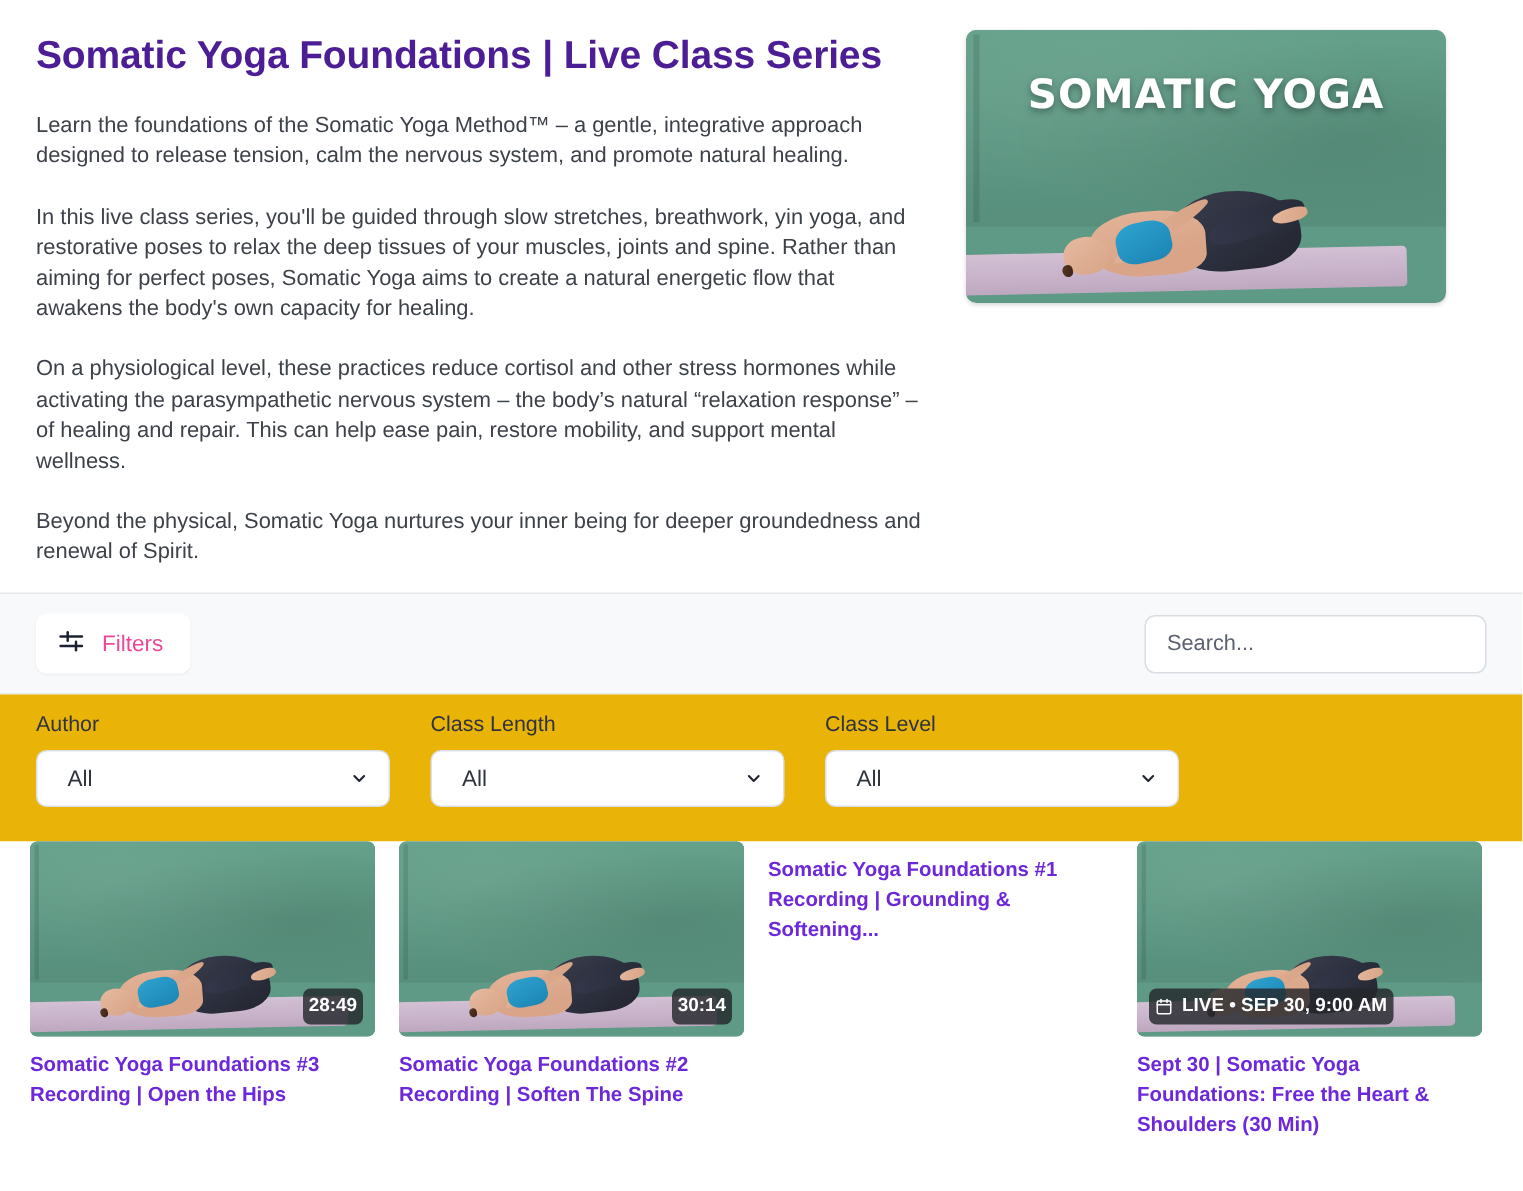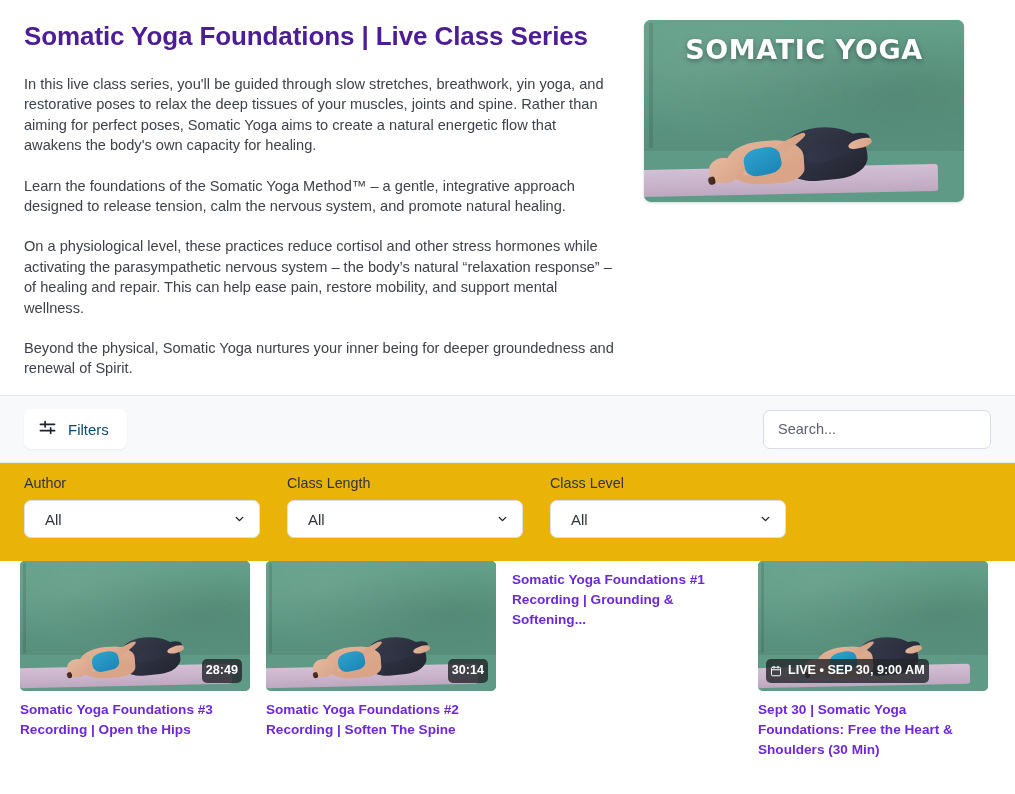--- a/index.html
+++ b/index.html
@@ -122,21 +122,21 @@
   }
   .photo .hair {
     position:absolute; left: -6%; bottom: -4%; width: 24%; height: 34%;
     background: linear-gradient(120deg,#5b3a27 0%,#42281a 70%);
     border-radius: 50% 40% 46% 56%;
     transform: rotate(-6deg);
   }
   .hero-overlay {
     position: absolute; inset: 0;
     display: flex; flex-direction: column; align-items: center;
-    padding-top: 14px; pointer-events: none;
+    padding-top: 28px; pointer-events: none;
   }
   .hero-ov-1 {
     color: #fff; font-size: 27px; font-weight: 700; letter-spacing: .6px;
     text-shadow: 0 2px 5px rgba(0,0,0,.35);
     font-family: "DejaVu Sans", sans-serif;
   }
   .hero-ov-2 {
     color: #fff; font-size: 23px; font-style: italic; font-weight: 400;
     margin-top: 1px; letter-spacing: .4px;
     text-shadow: 0 2px 5px rgba(0,0,0,.35);
@@ -153,21 +153,21 @@
   }
   .filters-btn {
     display: inline-flex; align-items: center; gap: 11px;
     background: #ffffff;
     border: none;
     border-radius: 7px;
     padding: 9px 18px 9px 14px;
     cursor: pointer;
     box-shadow: 0 1px 2px rgba(16,24,40,.05);
   }
-  .filters-btn .label { font-size: 15px; color: #0c4a6e; }
+  .filters-btn .label { font-size: 15px; color: #ec4899; }
   .search-box {
     width: 228px; height: 39px;
     border: 1px solid #d8dde4;
     border-radius: 7px;
     background: #ffffff;
     padding: 0 14px;
     font-size: 14.5px;
     color: #3f4552;
     font-family: "Liberation Sans", sans-serif;
     outline: none;
@@ -240,22 +240,22 @@
   }
 </style>
 </head>
 <body>
 
 <div class="page">
 
   <section class="hero">
     <div class="hero-text">
       <h1 class="hero-title">Somatic Yoga Foundations | Live Class Series</h1>
+      <p class="hero-p">Learn the foundations of the Somatic Yoga Method™ – a gentle, integrative approach designed to release tension, calm the nervous system, and promote natural healing.</p>
       <p class="hero-p">In this live class series, you'll be guided through slow stretches, breathwork, yin yoga, and restorative poses to relax the deep tissues of your muscles, joints and spine. Rather than aiming for perfect poses, Somatic Yoga aims to create a natural energetic flow that awakens the body's own capacity for healing.</p>
-      <p class="hero-p">Learn the foundations of the Somatic Yoga Method™ – a gentle, integrative approach designed to release tension, calm the nervous system, and promote natural healing.</p>
       <p class="hero-p">On a physiological level, these practices reduce cortisol and other stress hormones while activating the parasympathetic nervous system – the body’s natural “relaxation response” – of healing and repair. This can help ease pain, restore mobility, and support mental wellness.</p>
       <p class="hero-p">Beyond the physical, Somatic Yoga nurtures your inner being for deeper groundedness and renewal of Spirit.</p>
     </div>
 
     <div class="hero-media">
       <div class="hero-thumb">
         <div class="photo">
           <div class="wall"></div>
           <div class="floor"></div>
           <div class="mat"></div>

